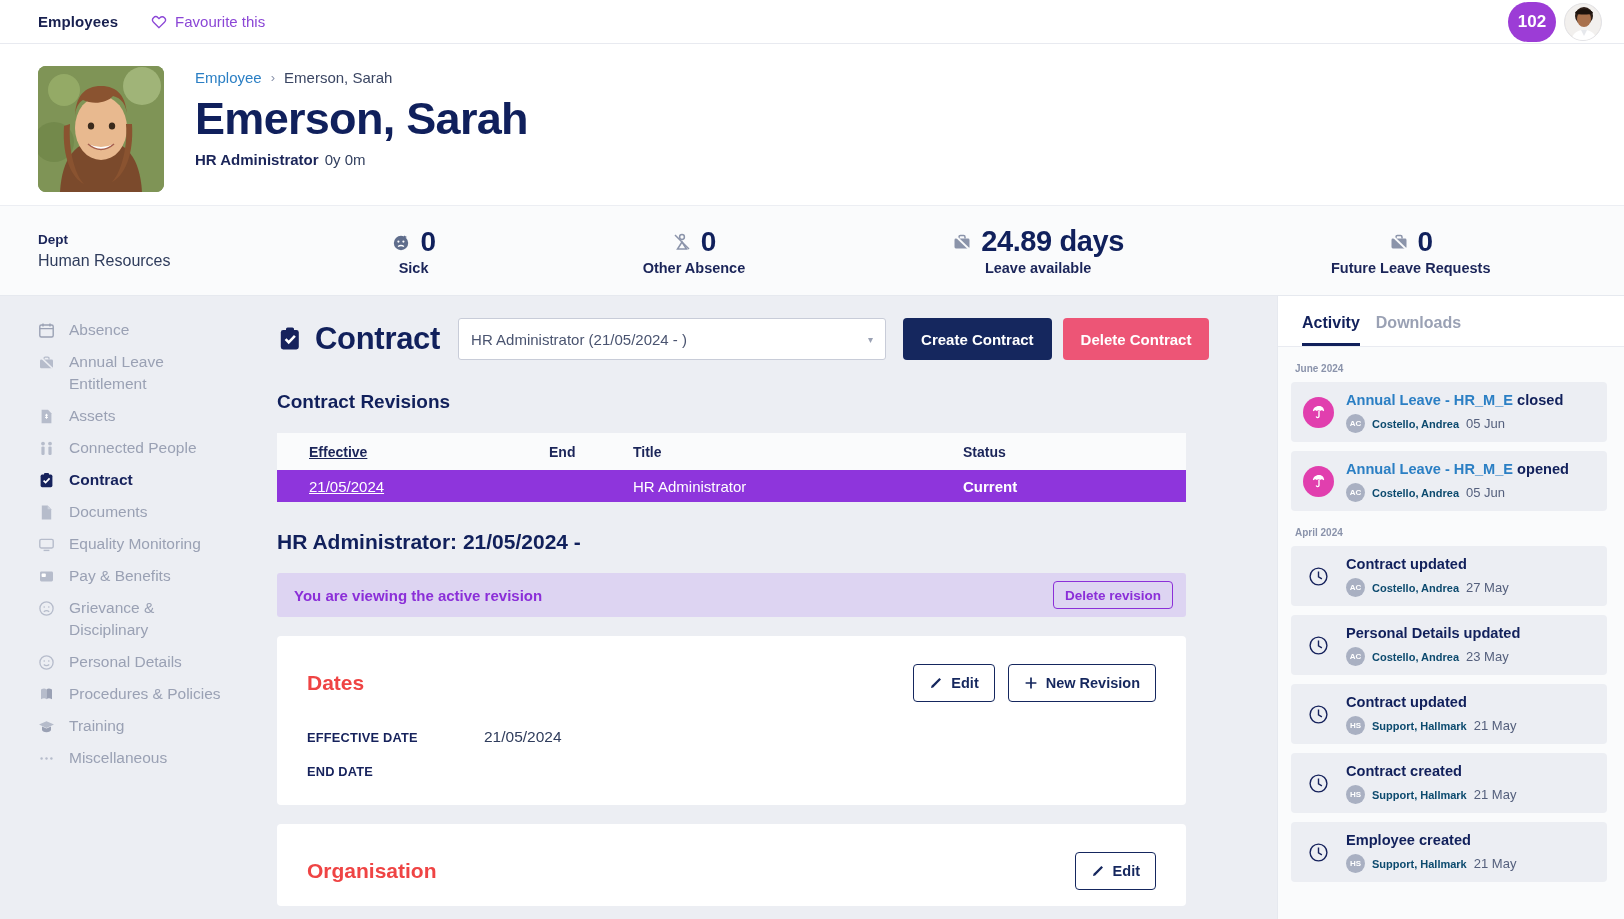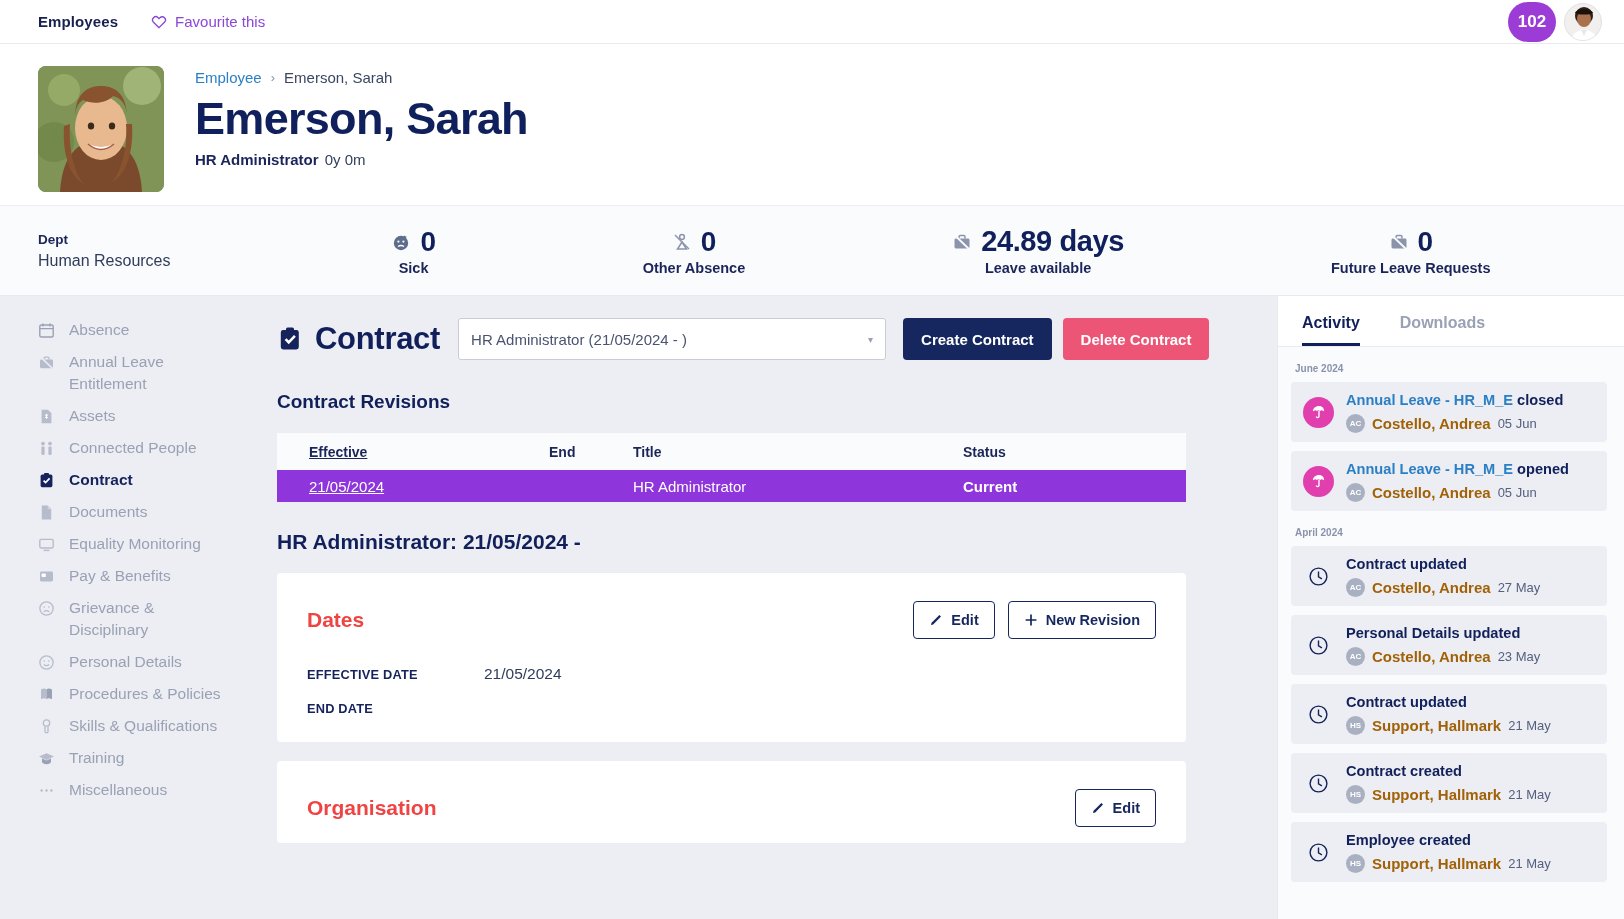--- a/index.html
+++ b/index.html
@@ -172,21 +172,21 @@
   .field-label { width: 177px; flex: 0 0 177px; font-size: 12.8px; font-weight: 700; color: #16225c; letter-spacing: .2px; }
   .field-value { font-size: 15.5px; color: #2f3c5c; }
   .card.partial { padding-bottom: 18px; height: 82px; overflow: hidden; }
 
   
   .activity {
     width: 347px; flex: 0 0 347px; background: #fafbfc;
     border-left: 1px solid #e6e9ef; display: flex; flex-direction: column;
     overflow: hidden;
   }
-  .act-tabs { display: flex; gap: 40px; padding: 18px 0 0 24px; background: #ffffff; border-bottom: 1px solid #e9ebf1; }
+  .act-tabs { display: flex; gap: 16px; padding: 18px 0 0 24px; background: #ffffff; border-bottom: 1px solid #e9ebf1; }
   .act-tab { font-size: 16px; font-weight: 700; color: #9aa1b4; padding-bottom: 11px; cursor: pointer; }
   .act-tab.active { color: #11205b; border-bottom: 3px solid #11205b; }
   .act-scroll { flex: 1; overflow: hidden; padding: 0 17px 0 13px; }
   .act-month { font-size: 10px; font-weight: 700; color: #8a93ab; margin: 16px 0 8px 4px; }
   .act-item {
     background: #eceef3; border-radius: 4px; display: flex; align-items: center;
     padding: 9px 12px; margin-bottom: 9px; gap: 12px; cursor: pointer;
   }
   .act-ico-wrap { flex: 0 0 31px; display: flex; align-items: center; justify-content: center; }
   .act-ico-circle {
@@ -195,21 +195,21 @@
   }
   .act-ico-clock { width: 23px; height: 23px; display: block; }
   .act-body { min-width: 0; }
   .act-title { font-size: 14.6px; font-weight: 700; color: #11205b; line-height: 19px; }
   .act-title .lnk { color: #2b7fc4; }
   .act-sub { display: flex; align-items: center; gap: 7px; margin-top: 4px; }
   .act-av {
     width: 19px; height: 19px; border-radius: 50%; background: #a9b0c2; color: #fff;
     font-size: 8px; font-weight: 700; display: flex; align-items: center; justify-content: center;
   }
-  .act-who { font-size: 15px; font-weight: 700; color: #a16207; }
+  .act-who { font-size: 11px; font-weight: 700; color: #0c4a6e; }
   .act-when { font-size: 13px; color: #5b6party; color: #55607d; }
 </style>
 </head>
 <body>
 
 <div id="app">
 
   <div class="topbar">
     <div class="topbar-title">Employees</div>
     <div class="fav-link">
@@ -430,27 +430,20 @@
       </div>
 
       <div class="nav-item">
         <span class="nav-ico"><svg viewBox="0 0 17 17" width="17" height="17">
               <path d="M3 3.4c2.4-1.2 4-1.2 5.5 0v9.8c-1.5-1.2-3.1-1.2-5.5 0z" fill="#b6bccb"></path>
               <path d="M14 3.4c-2.4-1.2-4-1.2-5.5 0v9.8c1.5-1.2 3.1-1.2 5.5 0z" fill="#9aa1b4"></path>
             </svg></span>
         <span class="nav-label">Procedures &amp; Policies</span>
       </div>
 
-      <div class="nav-item">
-        <span class="nav-ico"><svg viewBox="0 0 17 17" width="17" height="17" fill="none" stroke="#b6bccb" stroke-width="1.3">
-              <circle cx="8.5" cy="5" r="3.2"></circle>
-              <path d="M7 8.6v6M10 8.6v6M7 14.6h3"></path>
-            </svg></span>
-        <span class="nav-label">Skills &amp; Qualifications</span>
-      </div>
 
       <div class="nav-item">
         <span class="nav-ico"><svg viewBox="0 0 17 17" width="17" height="17">
               <path d="M8.5 3.2 16 6.6l-7.5 3.4L1 6.6z" fill="#b6bccb"></path>
               <path d="M4 8.4v3.4c0 1.4 2 2.4 4.5 2.4s4.5-1 4.5-2.4V8.4l-4.5 2z" fill="#9aa1b4"></path>
             </svg></span>
         <span class="nav-label">Training</span>
       </div>
 
       <div class="nav-item">
@@ -497,20 +490,24 @@
         <div class="rev-row rev-body">
           <div class="c-eff">21/05/2024</div>
           <div class="c-end"></div>
           <div class="c-title">HR Administrator</div>
           <div class="c-status">Current</div>
         </div>
       </div>
 
       <div class="rev-heading">HR Administrator: 21/05/2024 -</div>
 
+      <div class="alert">
+        <span class="alert-text">You are viewing the active revision</span>
+        <button class="btn-del-rev">Delete revision</button>
+      </div>
 
       <div class="card">
         <div class="card-head">
           <div class="card-title">Dates</div>
           <div class="card-actions">
             <button class="btn-outline">
               <span class="bi"><svg viewBox="0 0 14 14" width="14" height="14">
                     <path d="M2 12l2.2-.6L12 3.6l-1.6-1.6-7.8 7.8z" fill="#15275e"></path>
                   </svg></span>
               <span>Edit</span>

